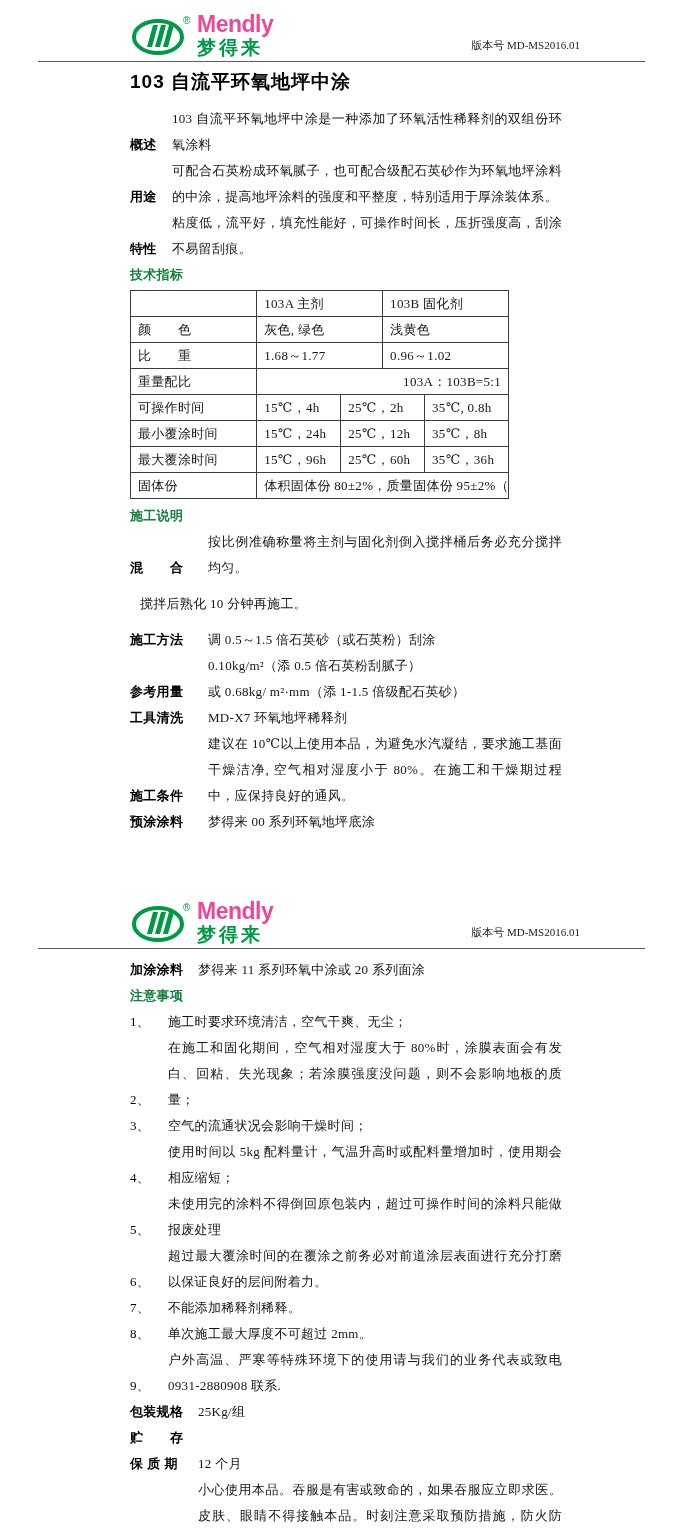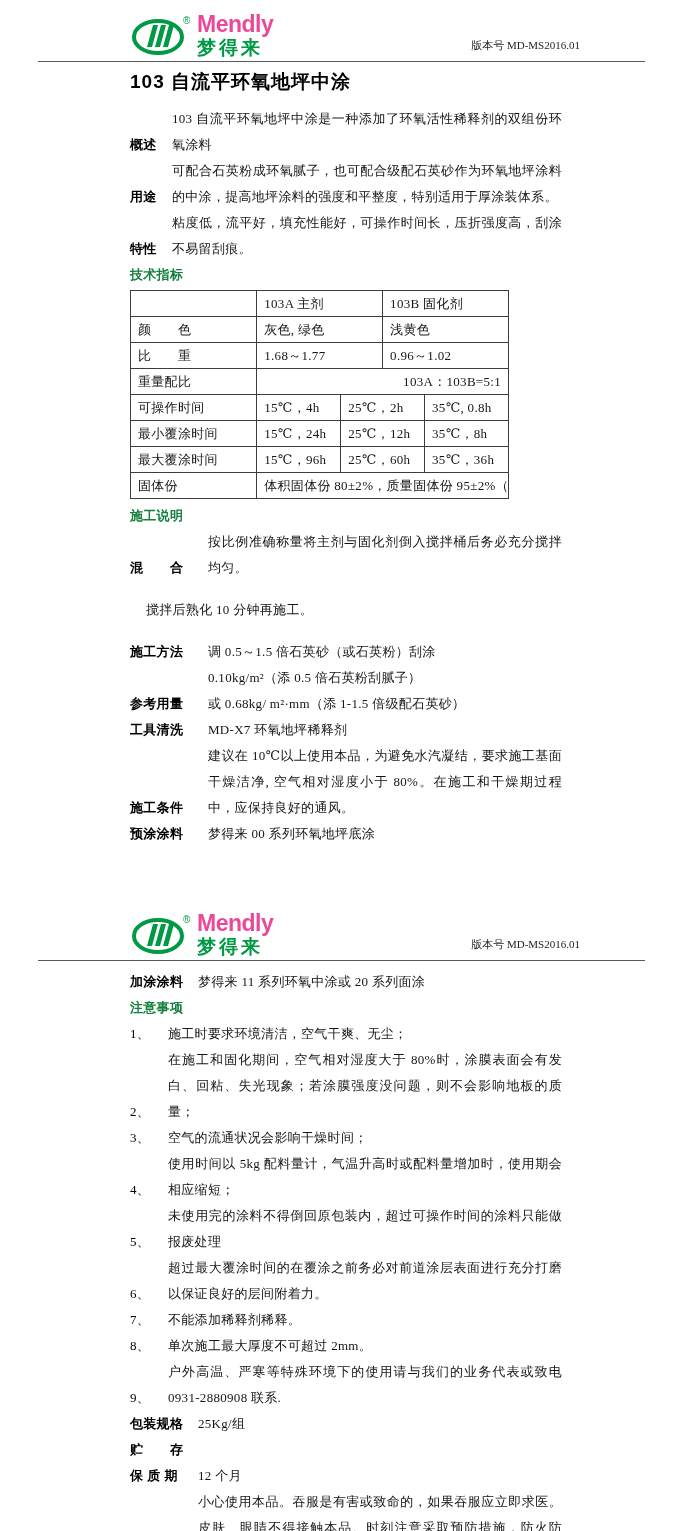--- a/index.html
+++ b/index.html
@@ -46,21 +46,21 @@
   .row{display:flex;align-items:flex-end;}
   .lbl{
     flex:0 0 42px;
     font-family:"Liberation Sans","DejaVu Sans",sans-serif;
     font-weight:bold;color:#000;white-space:pre;
   }
   .lbl-78{flex:0 0 78px;}
   .lbl-68{flex:0 0 68px;}
   .lbl-38{flex:0 0 38px;font-weight:normal;font-family:"Liberation Serif","DejaVu Serif",serif;}
   .txt{flex:1;text-align:justify;}
-  .fullline{margin:16px;}
+  .fullline{margin:10px;}
   
   table.tech{
     width:379px;border-collapse:collapse;table-layout:fixed;
     margin:2px 0 4px 0;
   }
   table.tech td{
     border:1px solid #3c3c3c;
     padding:0 7px;height:25px;line-height:25px;
     overflow:hidden;white-space:nowrap;
   }

